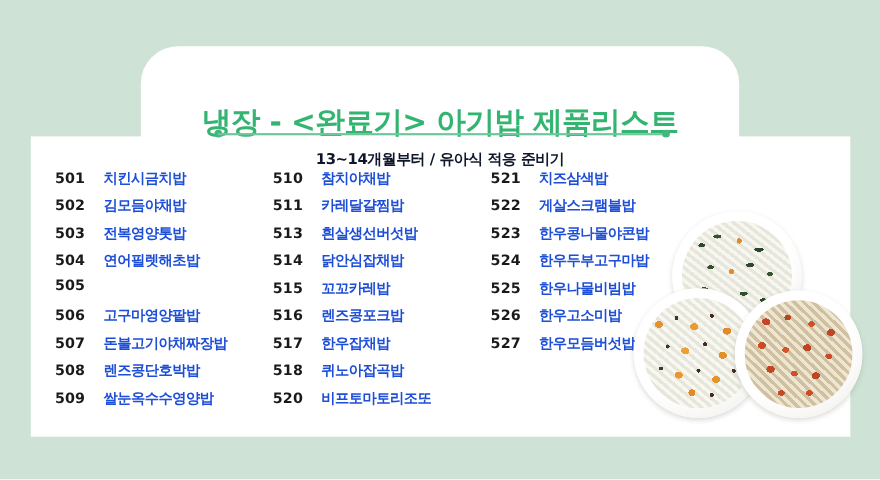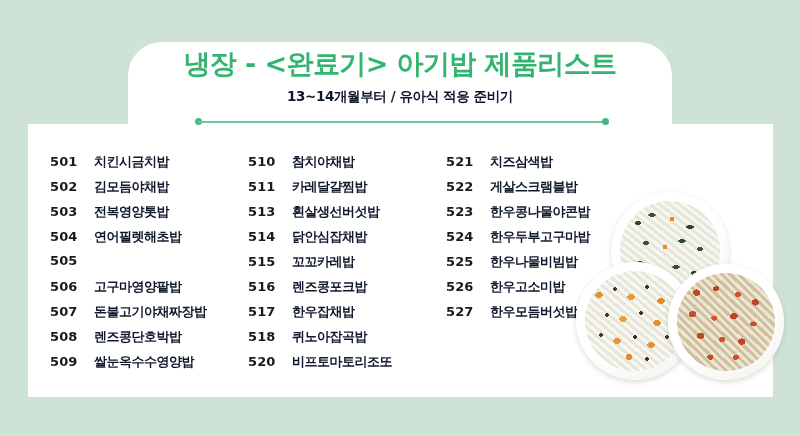--- a/index.html
+++ b/index.html
@@ -49,20 +49,21 @@
     text-align: center;
     z-index: 5;
   }
   .title {
     font-size: 27px;
     font-weight: 700;
     color: #34b471;
     letter-spacing: -0.6px;
     line-height: 1.15;
     white-space: nowrap;
+    margin-top: 48px;
   }
   .subtitle {
     margin-top: 9px;
     font-size: 13.5px;
     font-weight: 700;
     color: #0f172a;
     letter-spacing: -0.4px;
     white-space: nowrap;
   }
 
@@ -120,21 +121,21 @@
     width: 44px;
     flex: none;
     font-size: 13px;
     font-weight: 700;
     color: #1a1a1a;
     letter-spacing: 0.1px;
   }
   .name {
     font-size: 13px;
     font-weight: 700;
-    color: #0f172a;
+    color: #1d4ed8;
     letter-spacing: -0.5px;
     white-space: nowrap;
   }
 
   
   .bowls {
     position: absolute;
     left: 576px;
     top: 192px;
     width: 200px;

